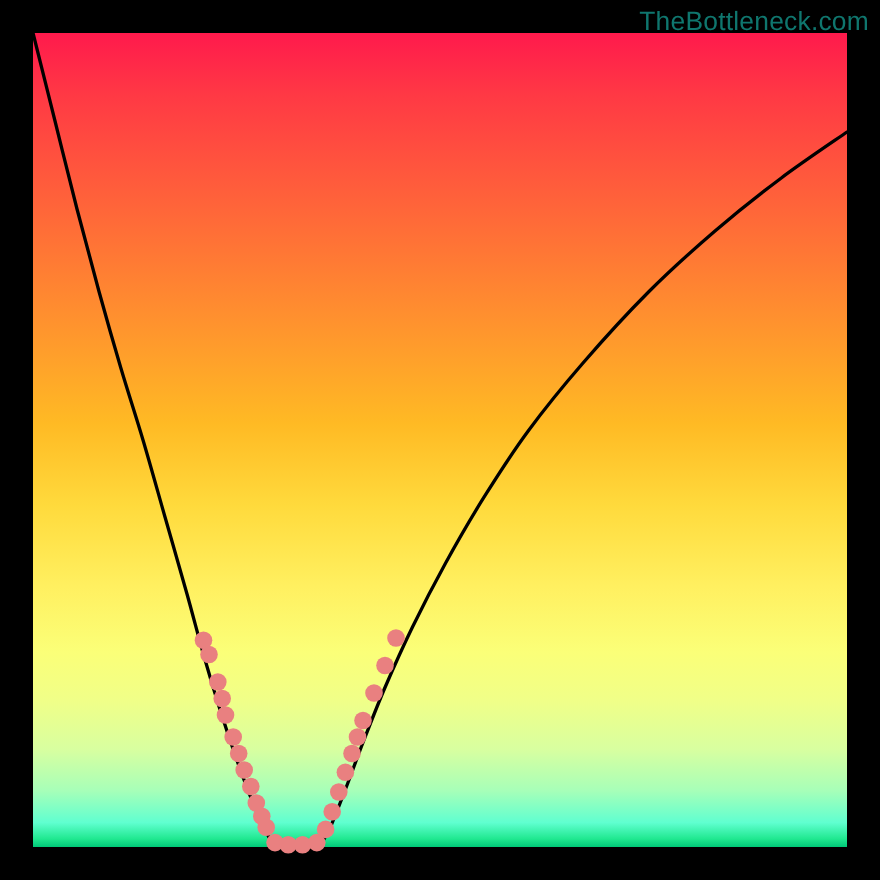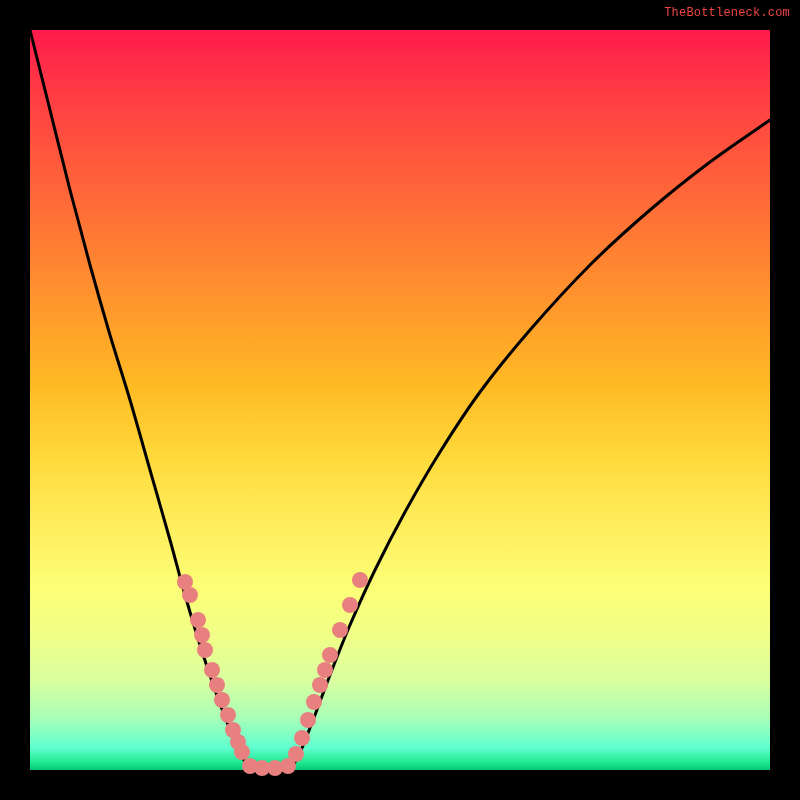--- a/index.html
+++ b/index.html
@@ -39,26 +39,25 @@
       #a8ffb8 93%,
       #60ffd0 97%,
       #20e890 99%,
       #00c878 100%
     );
   }
   .watermark {
     position: absolute;
     top: 6px;
     right: 10px;
-    color: #ef4444;
-    font-size: 12px;
+    color: #0f766e;
+    font-size: 24px;
     font-weight: 500;
     letter-spacing: 0.2px;
     user-select: none;
-    font-family: Liberation Mono, monospace;
   }
   svg.overlay {
     position: absolute;
     left: 0;
     top: 0;
     width: 740px;
     height: 740px;
     overflow: visible;
   }
 </style>

